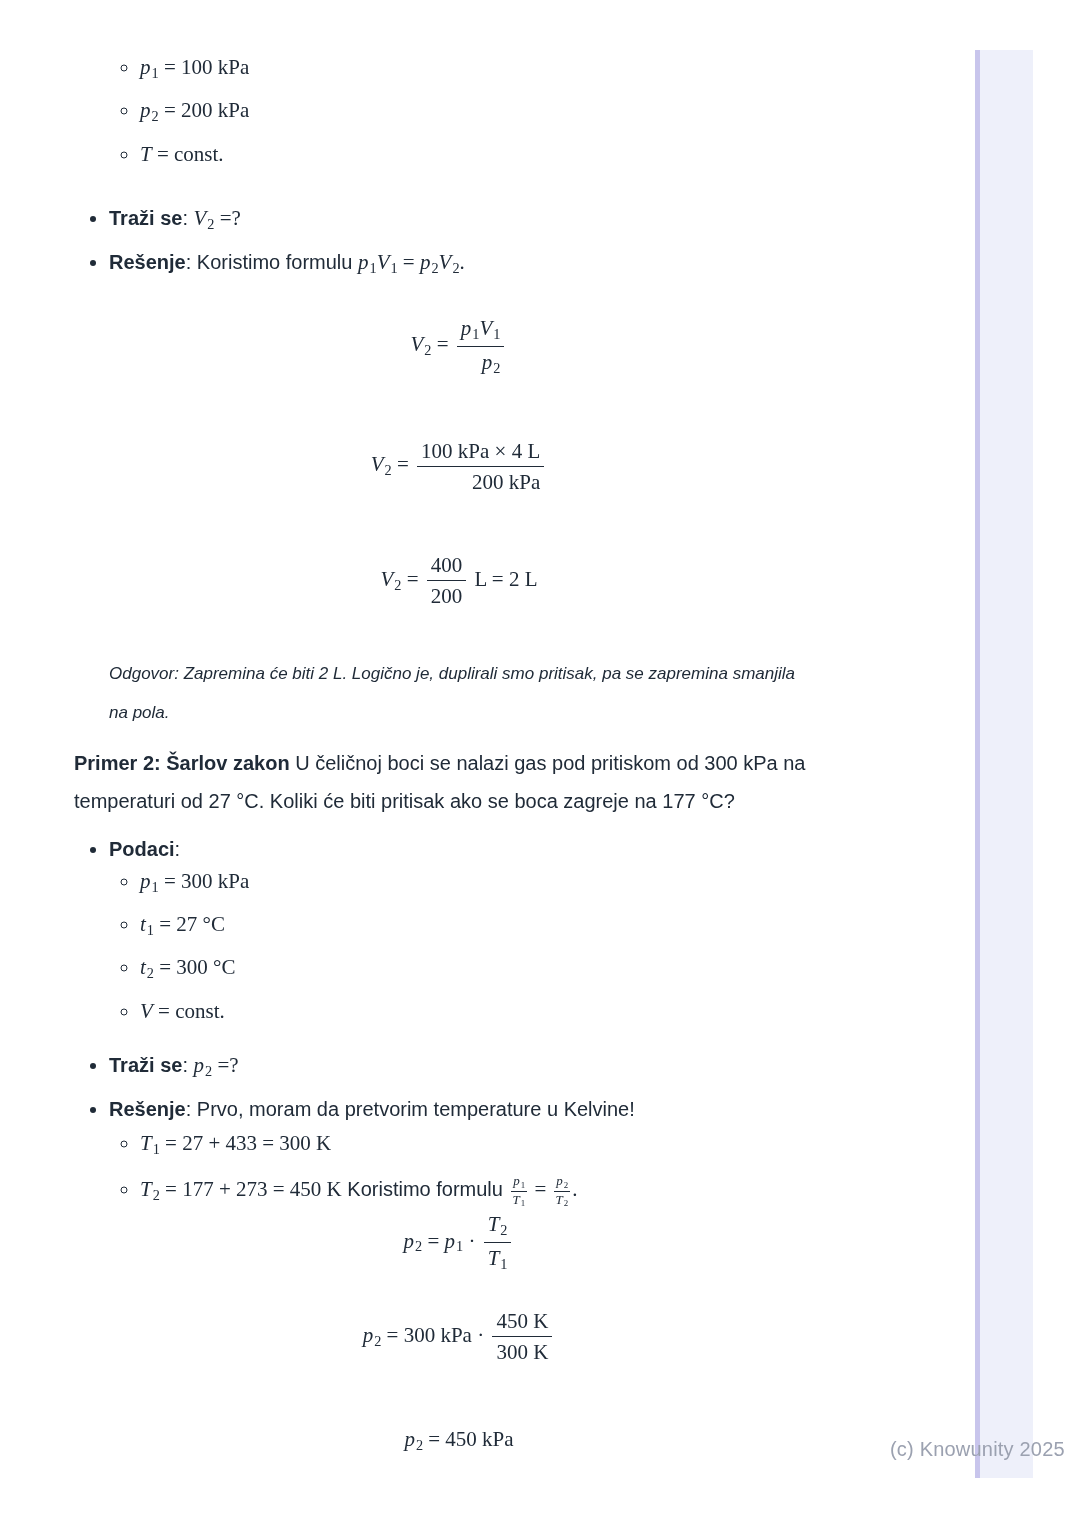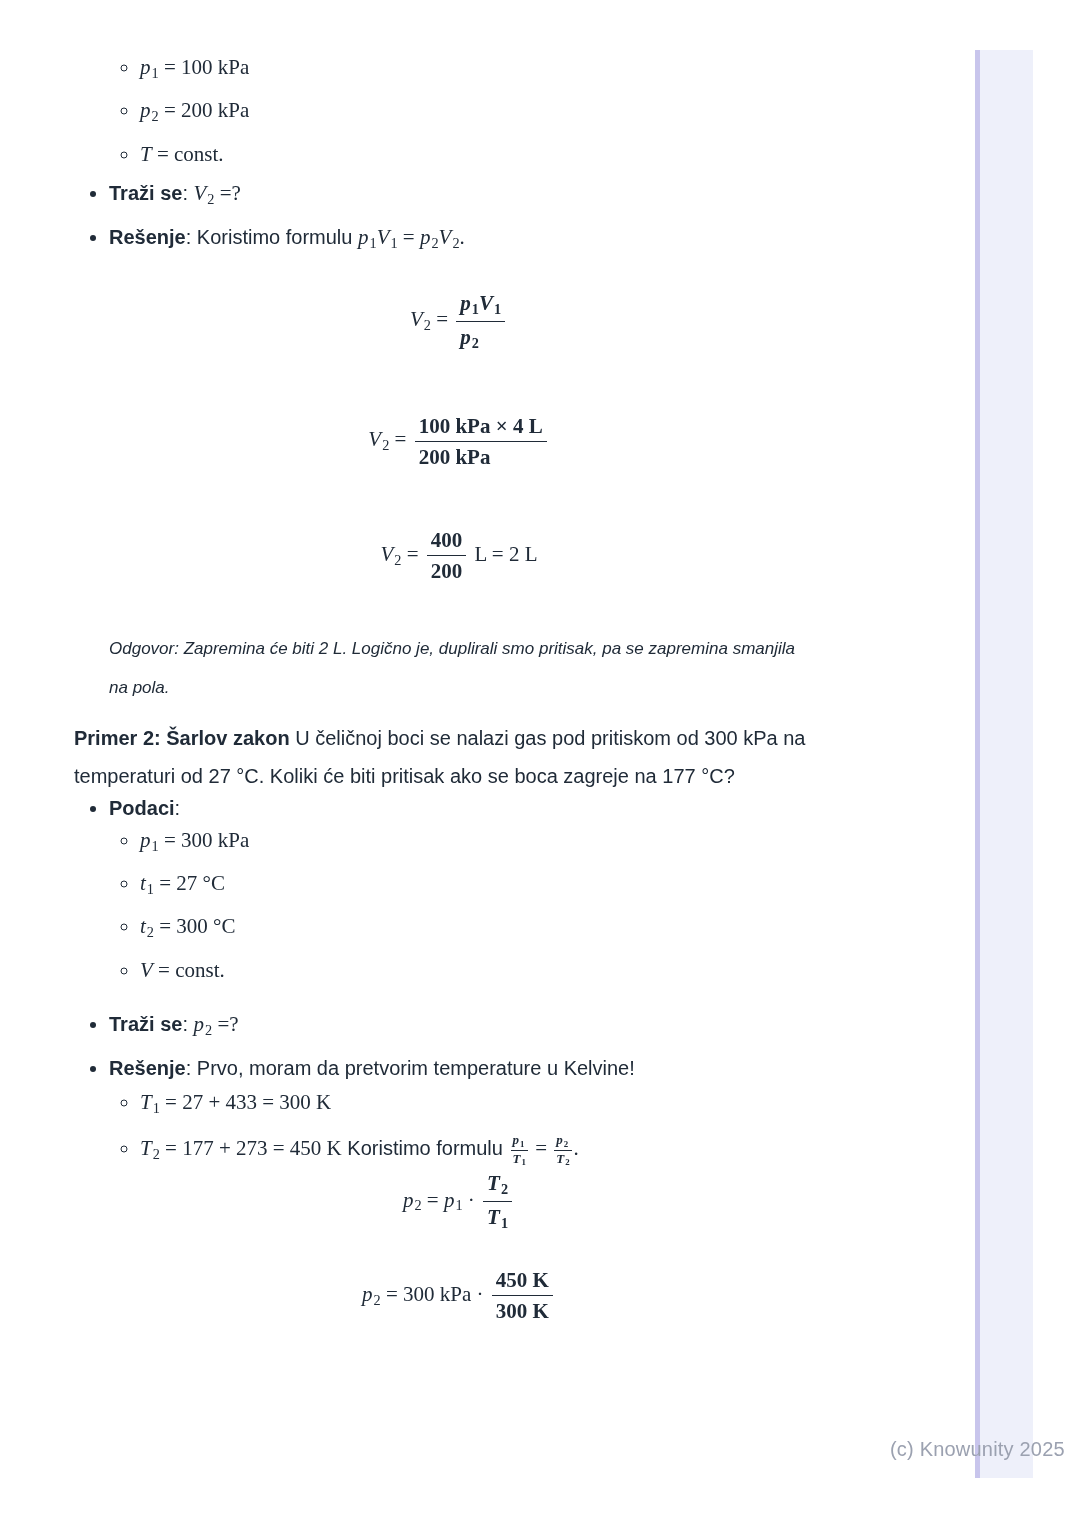--- a/index.html
+++ b/index.html
@@ -41,37 +41,37 @@
   li { font-size: 20px; line-height: 26px; }
   .li1 + .li1 { margin-top: 18px; }
   .li2 + .li2 { margin-top: 17px; }
   .bold { font-weight: 700; }
 
   
   .math { font-family: "Liberation Serif", "DejaVu Serif", serif; font-size: 21px; line-height: 1; }
   .mi { font-style: italic; }
   .mr { font-style: normal; }
   .ms { font-size: 0.68em; font-style: normal; vertical-align: -0.28em; margin-left: 1px; }
-  .mfrac { display: inline-block; vertical-align: middle; text-align: left; margin: 0 3px; font-weight: bold; }
+  .mfrac { display: inline-block; vertical-align: middle; text-align: right; margin: 0 3px; }
   .mnum, .mden { display: block; padding: 2px 4px; line-height: 1.25; }
   .mnum { border-bottom: 1.4px solid currentColor; }
   .mfrac.sm { font-size: 0.62em; margin: 0 2px; }
   .mfrac.sm .mnum, .mfrac.sm .mden { padding: 1px 2px; line-height: 1.15; }
   .mfrac.sm .mnum { border-bottom-width: 1px; }
 
   .dmath { text-align: center; font-size: 21px; }
   .d1 { margin-top: 38px; }
   .d2 { margin-top: 56px; }
   .d3 { margin-top: 53px; }
   .d4 { }
   .d5 { margin-top: 30px; }
   .d6 { margin-top: 59px; }
 
-  .g1 { margin-top: 13px; }
-  .g2 { }
+  .g1 { margin-top: 38px; }
+  .g2 { margin-top: 16px; }
   .g3 { margin-top: 6px; }
   .g4 { margin-top: 28px; }
   .g5 { margin-top: 8px; }
 
   p { margin: 0; }
   .odgovor {
     margin-top: 42px;
     margin-left: 35px;
     width: 700px;
     font-style: italic;
@@ -126,16 +126,17 @@
     <li class="li1"><span class="bold">Rešenje</span><span>: </span><span>Prvo, moram da pretvorim temperature u Kelvine!</span></li>
   </ul>
 
   <ul class="l2 g5">
     <li class="li2"><span class="math"><span class="mi">T</span><span class="ms">1</span><span class="mr"> = 27 + 433 = 300 K</span></span></li>
     <li class="li2"><span class="math"><span class="mi">T</span><span class="ms">2</span><span class="mr"> = 177 + 273 = 450 K</span></span><span> Koristimo formulu </span><span class="math"><span class="mfrac sm"><span class="mnum"><span class="mi">p</span><span class="ms">1</span></span><span class="mden"><span class="mi">T</span><span class="ms">1</span></span></span><span class="mr"> = </span><span class="mfrac sm"><span class="mnum"><span class="mi">p</span><span class="ms">2</span></span><span class="mden"><span class="mi">T</span><span class="ms">2</span></span></span><span class="mr">.</span></span></li>
   </ul>
 
   <div class="dmath d4"><span class="math"><span class="mi">p</span><span class="ms">2</span><span class="mr"> = </span><span class="mi">p</span><span class="ms">1</span><span class="mr"> · </span><span class="mfrac"><span class="mnum"><span class="mi">T</span><span class="ms">2</span></span><span class="mden"><span class="mi">T</span><span class="ms">1</span></span></span></span></div>
   <div class="dmath d5"><span class="math"><span class="mi">p</span><span class="ms">2</span><span class="mr"> = 300 kPa · </span><span class="mfrac"><span class="mnum"><span class="mr">450 K</span></span><span class="mden"><span class="mr">300 K</span></span></span></span></div>
+  <div class="dmath d6"><span class="math"><span class="mi">p</span><span class="ms">2</span><span class="mr"> = 450 kPa</span></span></div>
 
 </div>
 
 <div class="footer">(c) Knowunity 2025</div>
 
 </body></html>

